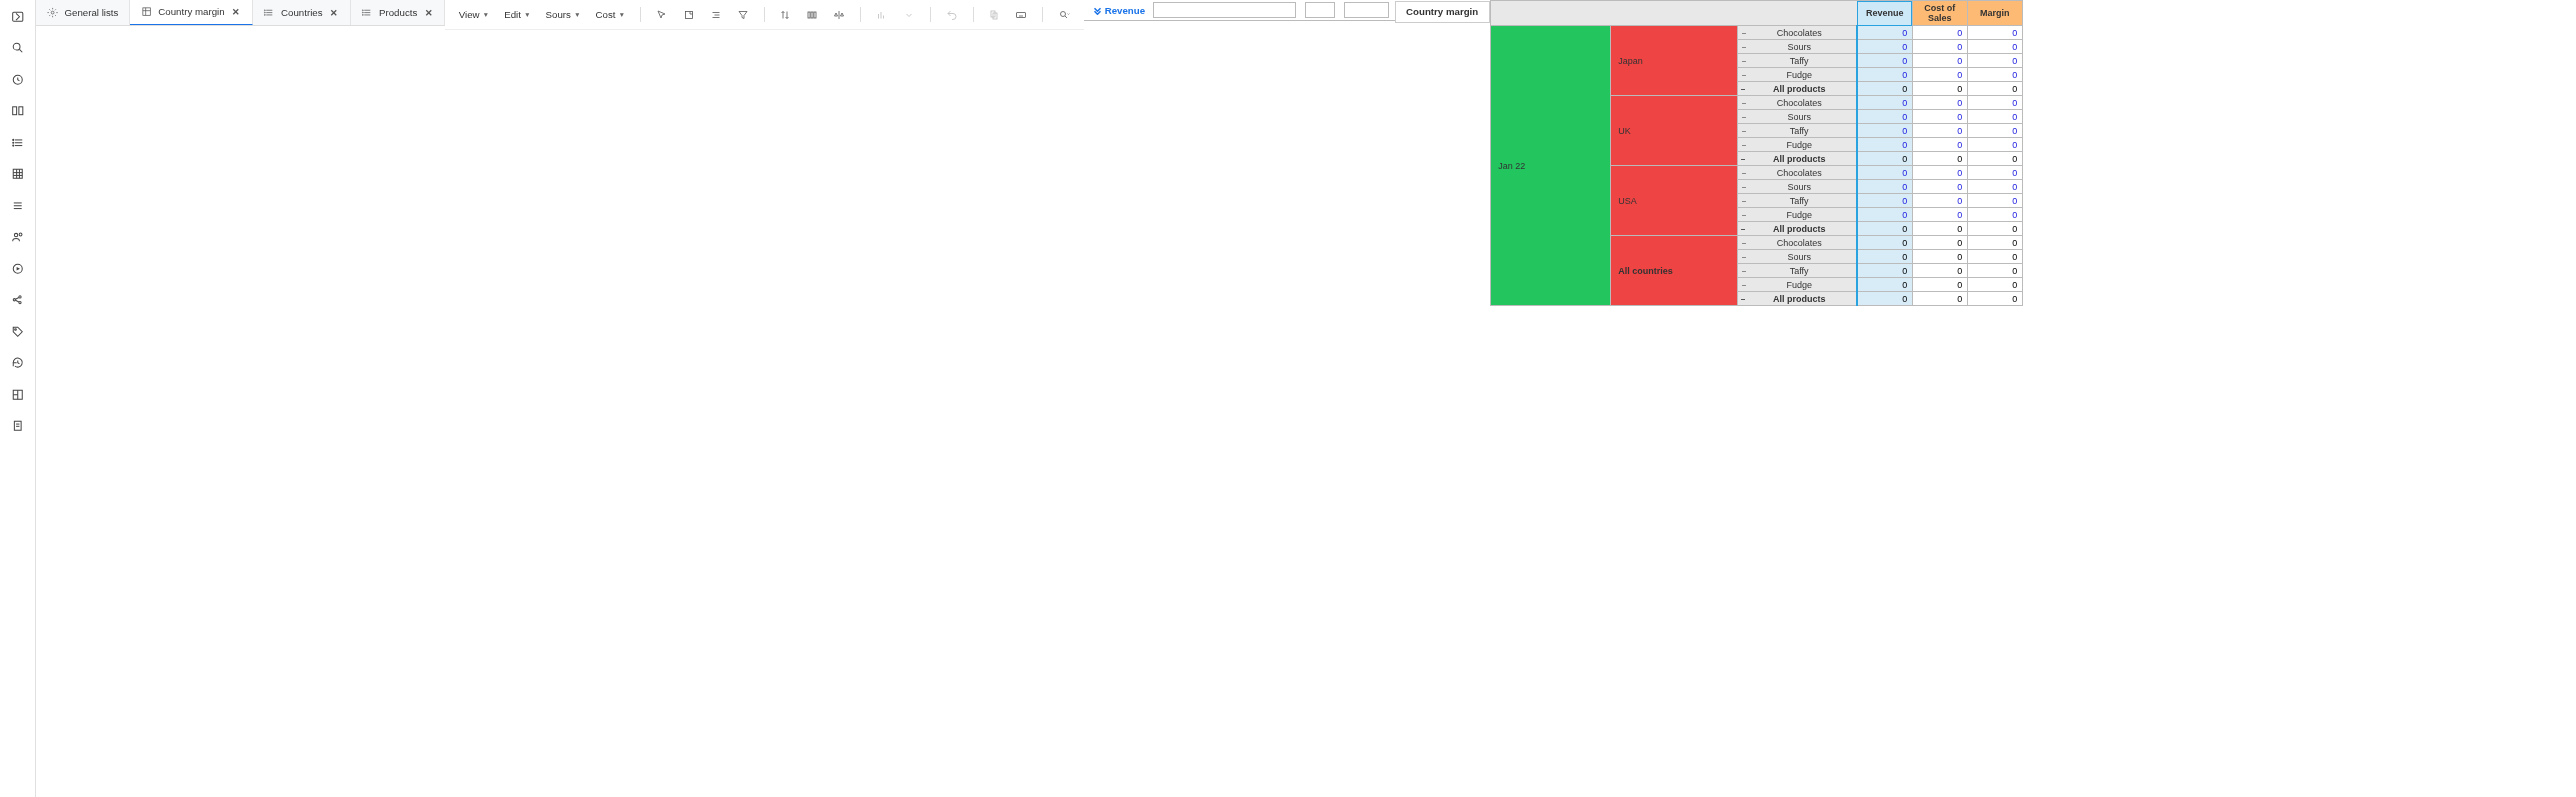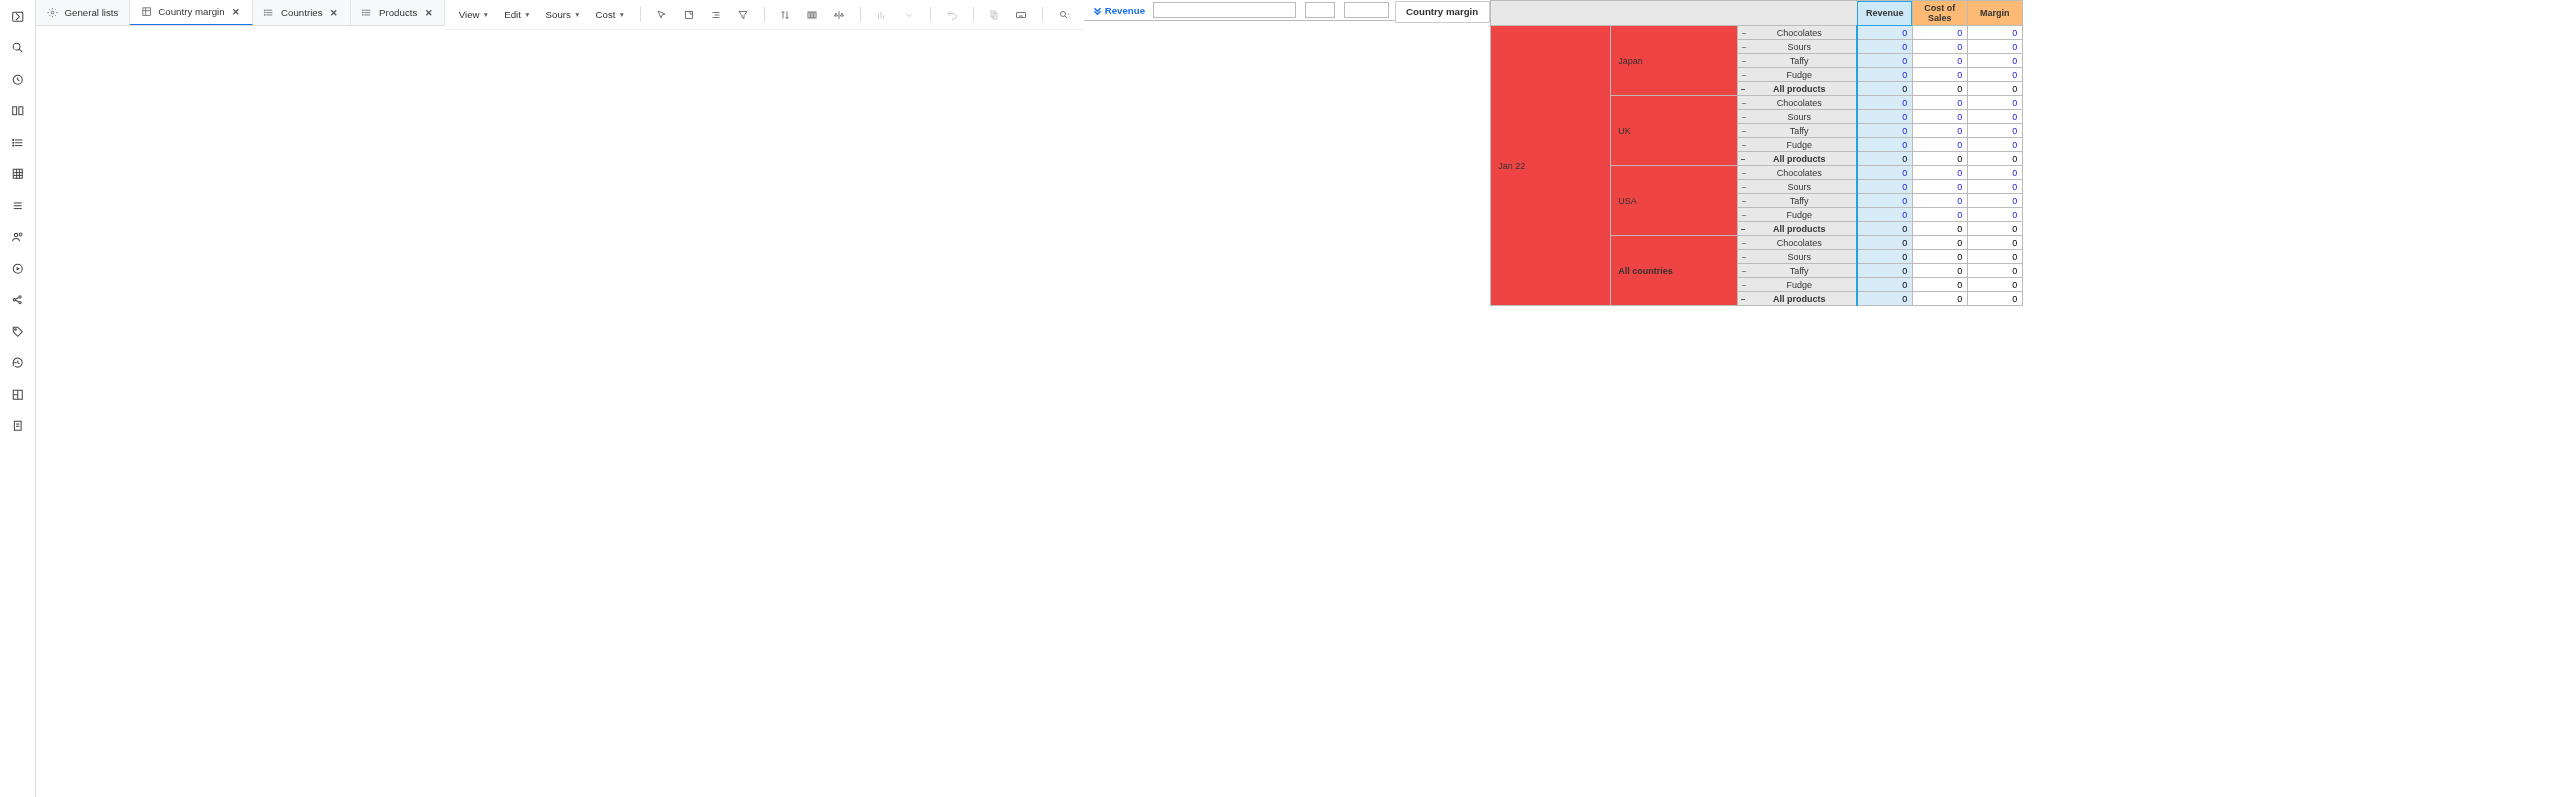--- a/index.html
+++ b/index.html
@@ -45,21 +45,21 @@
 .sheettab-row { display:flex; align-items:flex-end; height:22.5px; padding-left:0; border-bottom:0.7px solid #ccc;}
 .sheettab { padding:4.5px 10.5px; border:0.7px solid #ccc; border-bottom:none; background:#fff; font-size:9.7px; font-weight:600; margin-left:0;}
 
 
 .grid-wrap { padding:0; }
 table.grid { border-collapse:collapse; }
 table.grid td, table.grid th { border:0.7px solid #bbb; font-size:9px; }
 .hdr-blank { background:#e8e8e8; }
 th.colhead { background:#fdba74; font-weight:700; text-align:center; padding:2.2px 6px; width:55px;}
 th.colhead.sel { background:#cde8f7; outline:1.5px solid #29a3e0; outline-offset:-1.5px;}
-td.rowhdr-time { background:#ef4444; font-weight:400; text-align:left; padding:2.2px 7.5px; vertical-align:middle; width:120px;}
+td.rowhdr-time { background:#22c55e; font-weight:400; text-align:left; padding:2.2px 7.5px; vertical-align:middle; width:120px;}
 td.rowhdr-country { background:#ef4444; font-weight:400; text-align:left; padding:2.2px 7.5px; vertical-align:middle; width:127px;}
 td.rowhdr-country.bold{font-weight:700;}
 td.rowhdr-product { background:#e8e8e8; font-weight:400; text-align:center; padding:1.5px 6px 1.5px 10.5px; position:relative; width:120px;}
 td.rowhdr-product::before{content:"";position:absolute;left:4.5px;top:50%;width:3.7px;height:0.7px;background:#888;}
 td.rowhdr-product.allp{font-weight:700;margin-top:24px;}
 td.rowhdr-product.allp::before{content:"";position:absolute;left:3px;top:50%;width:4.5px;height:0.7px;background:#555;}
 td.cell { text-align:right; padding:1.5px 4.5px; width:55px; color:#1a1ae0; background:#fff;}
 td.cell.black{color:#000;}
 td.cell.sel { background:#d8ecf8; }
 tr.allrow td.cell { border-top:0.7px solid #888; }

